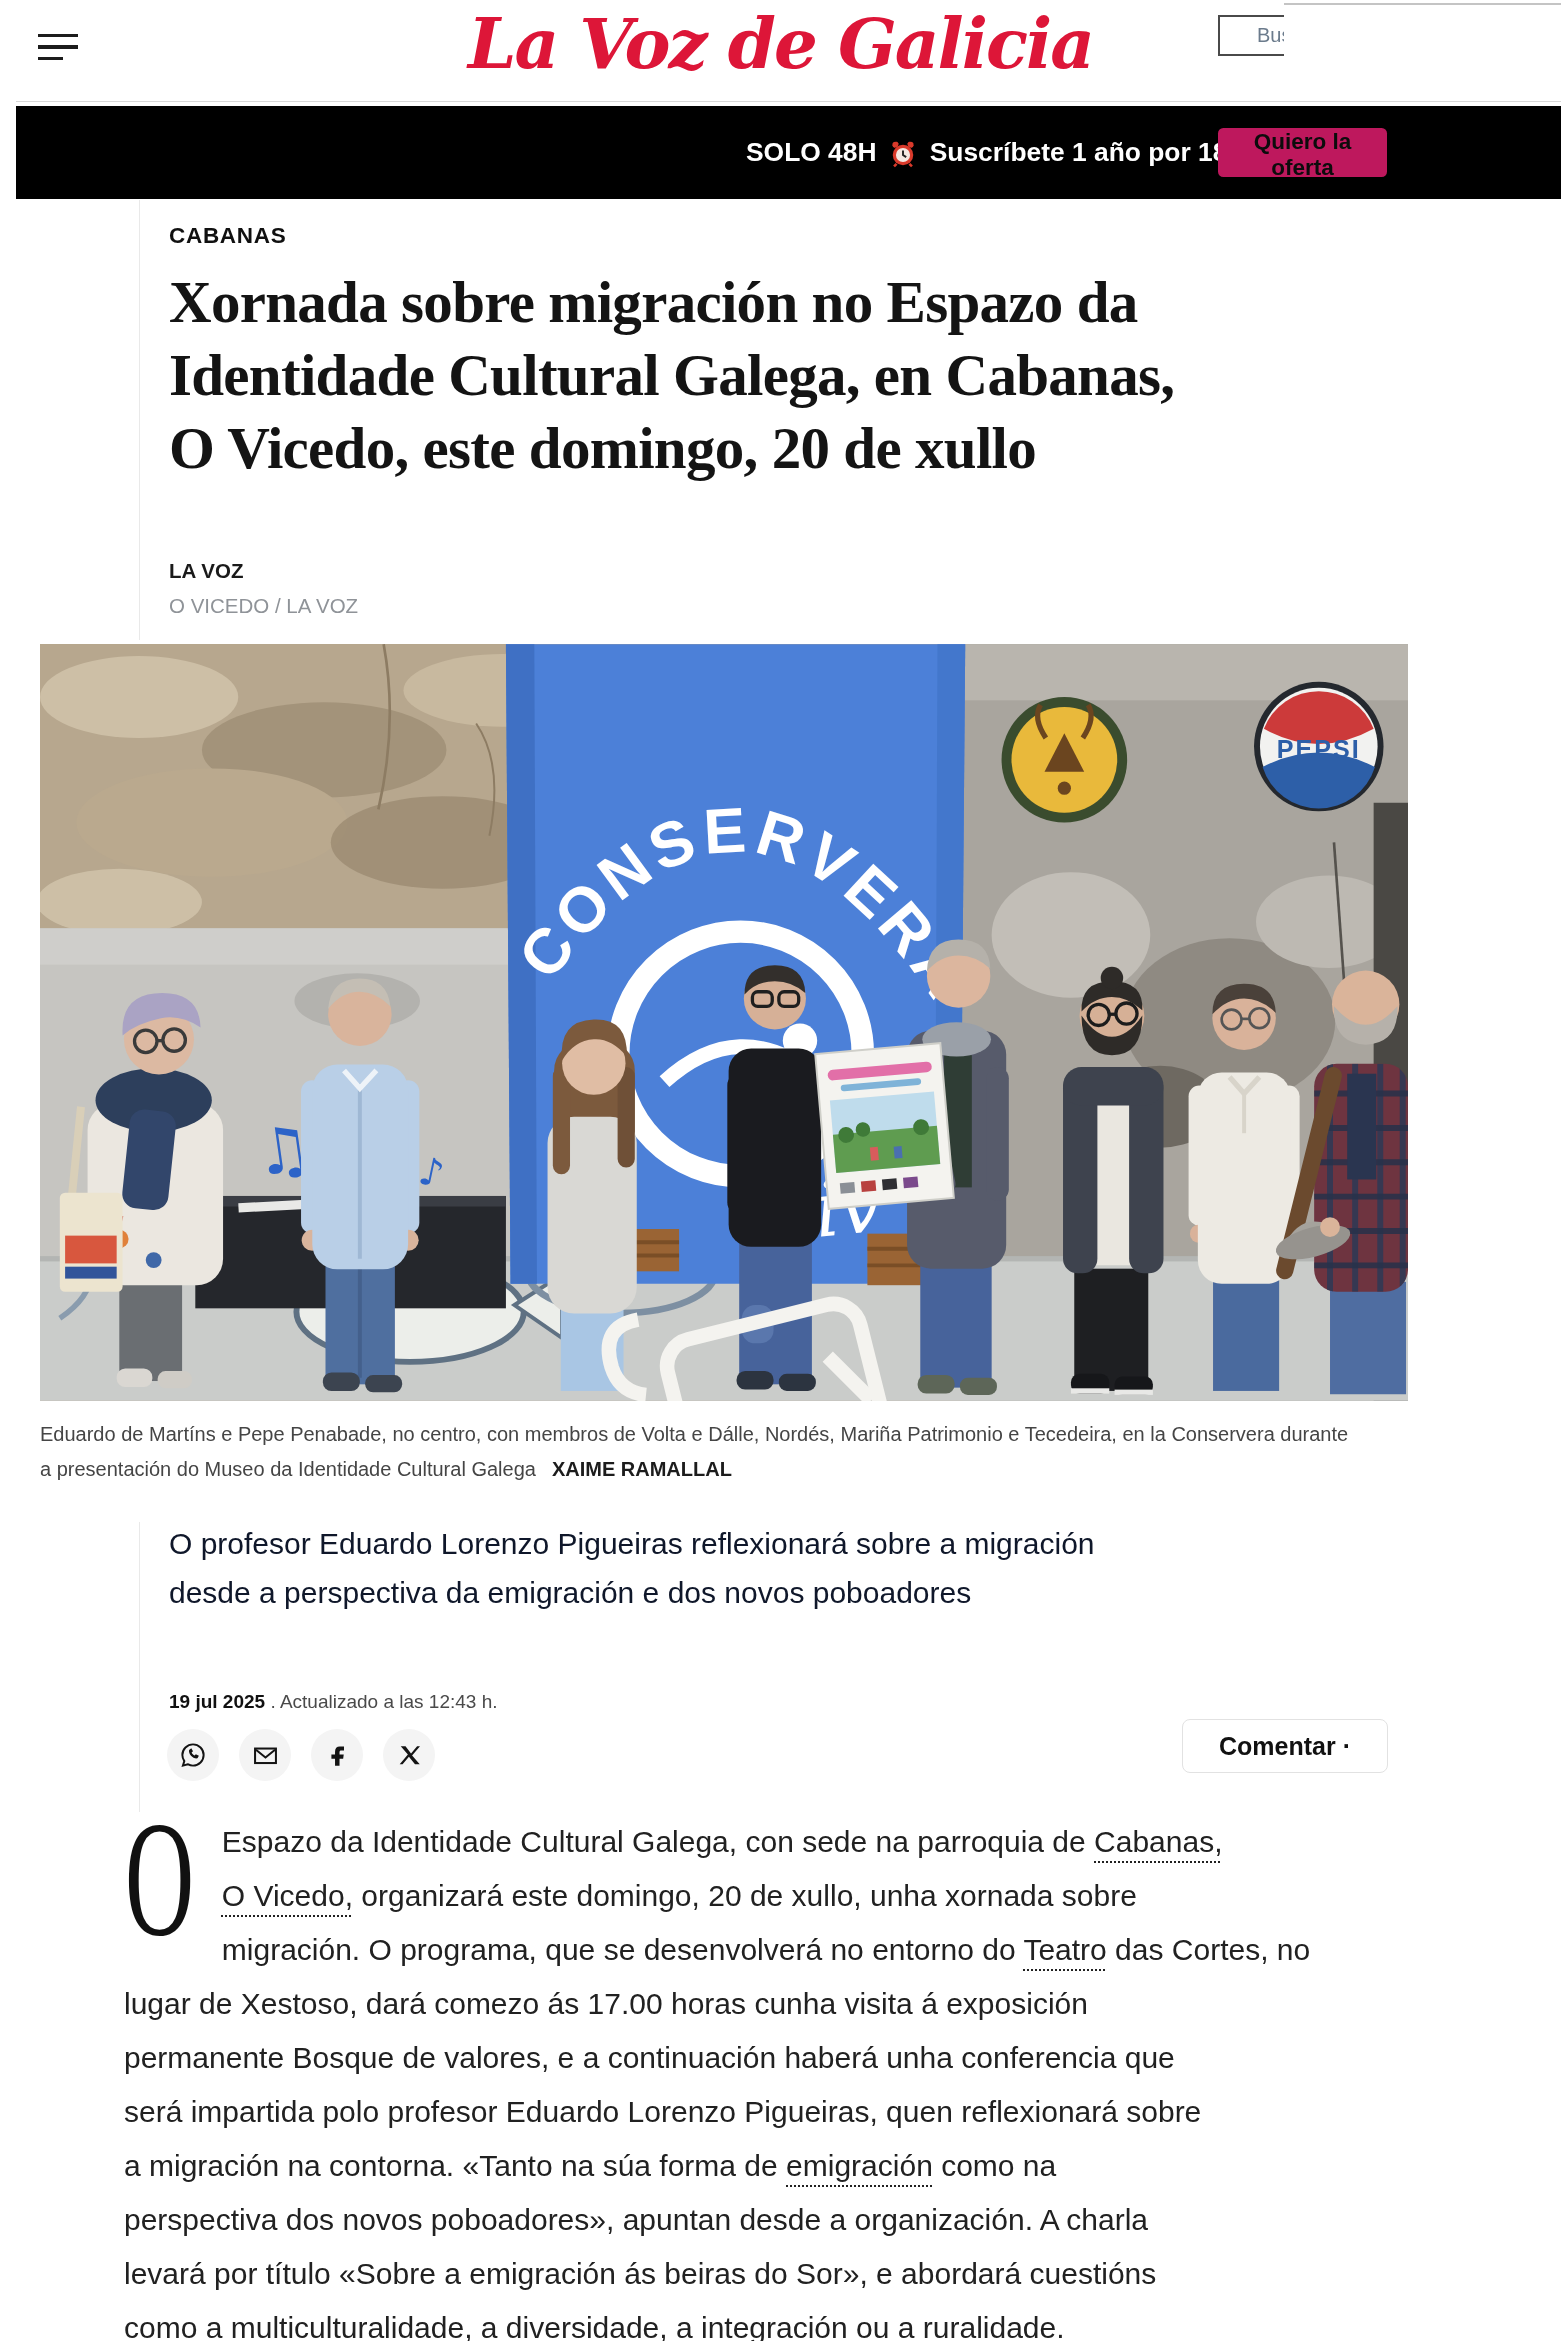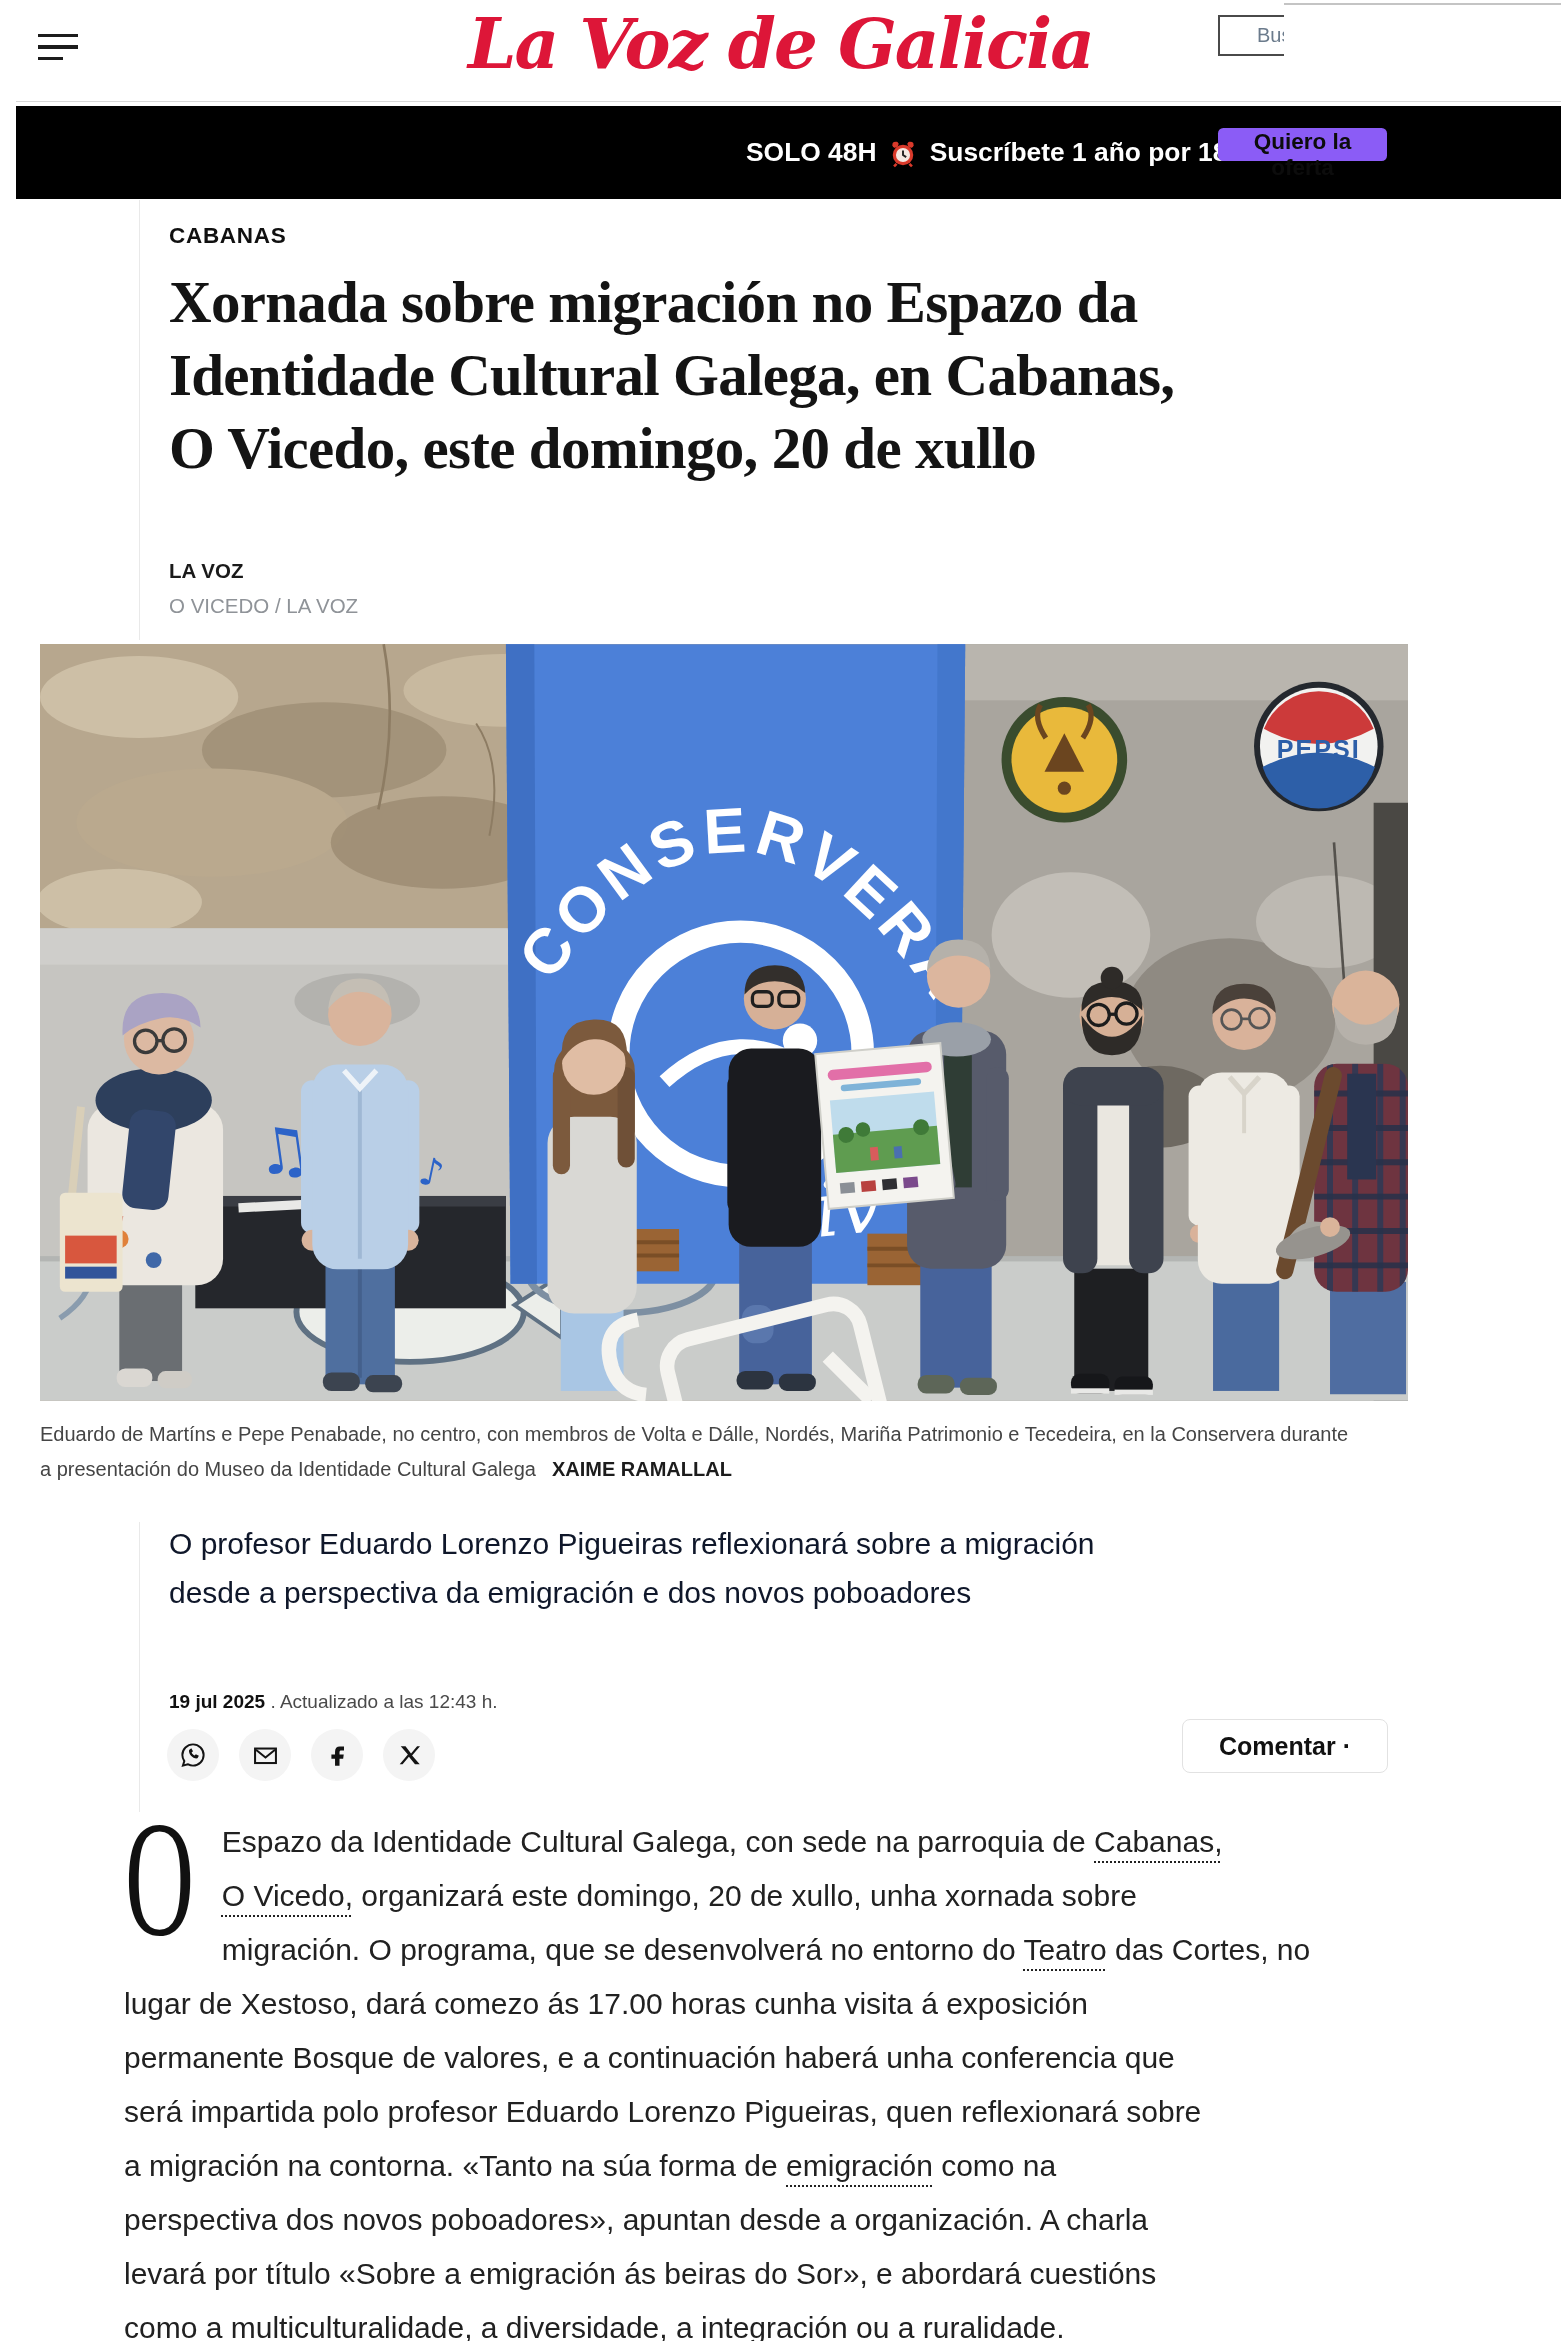--- a/index.html
+++ b/index.html
@@ -19,21 +19,21 @@
     font-size:69px; line-height:79px; color:#dd1638; letter-spacing:-2px; cursor:pointer; }
   .search { position:absolute; left:1218px; top:14.5px; width:343px; height:41px; border:2px solid #4a4a4a; background:#fff; }
   .search input { border:none; outline:none; width:100%; height:100%; padding:0 0 0 37px;
     font:400 20px "Liberation Sans", sans-serif; color:#6b7b8c; background:transparent; }
   .search input::placeholder { color:#6b7b8c; opacity:1; }
   .search-cover { position:absolute; left:1284px; top:2.6px; width:277px; height:93px; background:#fff; border-top:2px solid #c4c4c4; }
   
   .promo { position:absolute; top:106px; left:16px; right:0; height:93px; background:#000; }
   .promo-text { position:absolute; left:730px; top:0; height:93px; display:flex; align-items:center; gap:10.6px;
     color:#fff; font-size:26.4px; font-weight:700; white-space:nowrap; }
-  .promo-btn { position:absolute; left:1202px; top:22px; width:169px; height:33px; background:#8b5cf6; color:#0c0c0c;
+  .promo-btn { position:absolute; left:1202px; top:22px; width:169px; height:49px; background:#be185d; color:#0c0c0c;
     border:none; border-radius:5.3px; font:700 22.5px "Liberation Sans", sans-serif; cursor:pointer; }
   
   .vline { position:absolute; left:139px; width:1.3px; background:#e9e9e9; }
   .vline.seg1 { top:200px; height:440px; }
   .vline.seg2 { top:1522px; height:290px; }
   .category { position:absolute; left:169px; top:223px; font-size:22.5px; font-weight:700; letter-spacing:0.7px; color:#101010; cursor:pointer; }
   .headline { position:absolute; left:169px; top:266px; width:1229px;
     font-family:Liberation Serif, serif; font-weight:700; font-size:59px; line-height:73px;
     letter-spacing:-0.7px; color:#141414; white-space:pre-line; margin:0; }
   .author { position:absolute; left:169px; top:559px; font-size:20.5px; font-weight:700; color:#1a1a1a; }

